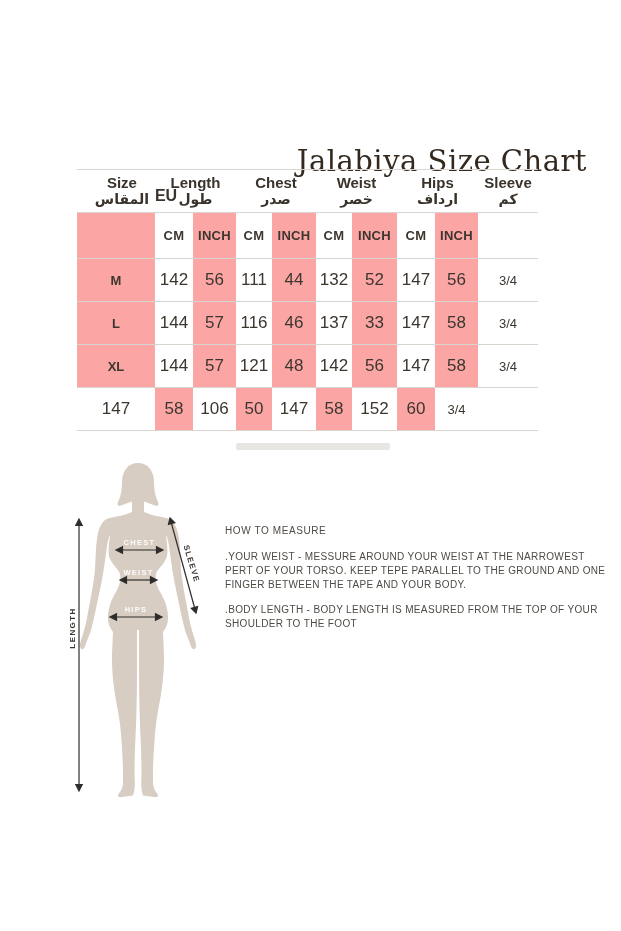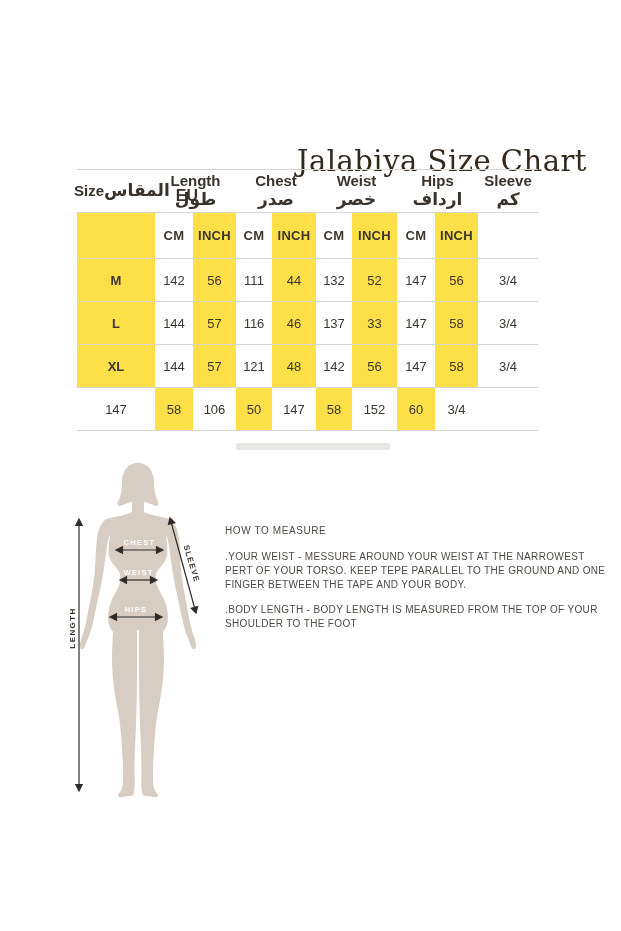--- a/index.html
+++ b/index.html
@@ -17,26 +17,26 @@
     position:absolute;left:77px;top:169px;width:461px;
     border-top:1px solid #d9d5d0;
   }
   .trow{display:grid;grid-template-columns:78px 38px 43px 36px 44px 36px 45px 38px 43px 60px;
     border-bottom:1px solid #d9d4ce;}
   .thead{display:grid;grid-template-columns:78px 81px 80px 81px 81px 60px;
     height:42px;border-bottom:1px solid #d9d5d0;}
   .th{display:flex;flex-direction:column;align-items:center;justify-content:center;
     font-weight:bold;color:#3a332b;line-height:1.12;}
   .th .en{font-size:15px;}
-  .ar{font-family:"DejaVu Sans", sans-serif;font-size:17px;font-weight:bold;direction:rtl;}
+  .ar{font-family:"DejaVu Sans", sans-serif;font-size:14px;font-weight:bold;direction:rtl;}
   .th-size{flex-direction:row;gap:6px;}
-  .size-stack{display:flex;flex-direction:row;align-items:center;line-height:1.12;margin-left:40px;}
+  .size-stack{display:flex;flex-direction:column;align-items:center;line-height:1.12;margin-left:40px;}
   .eu-label{font-size:16px;font-weight:bold;margin-top:9px;}
-  .c{display:flex;align-items:center;justify-content:center;font-size:13px;color:#3c362f;}
-  .tan{background:#fde047;}
+  .c{display:flex;align-items:center;justify-content:center;font-size:17px;color:#3c362f;}
+  .tan{background:#fca5a5;}
   .units{height:45px;}
   .units .c{font-size:13px;font-weight:bold;letter-spacing:.3px;}
   .drow{height:42px;}
   .rowlabel{font-weight:bold;font-size:13px;}
   .sleeve-val{font-size:13px;}
   
   .scrollbar{position:absolute;left:236px;top:443px;width:154px;height:7px;
     background:#e7e6e2;border-radius:2px;}
   
   .figure-wrap{position:absolute;left:60px;top:456px;width:160px;height:345px;}

